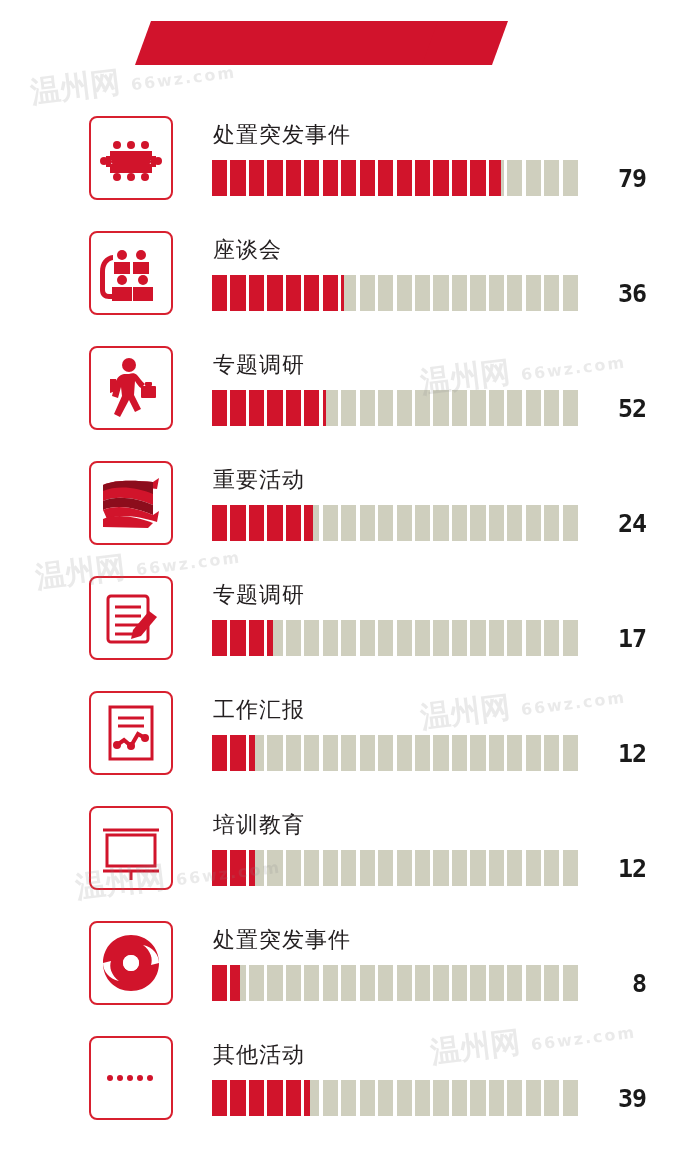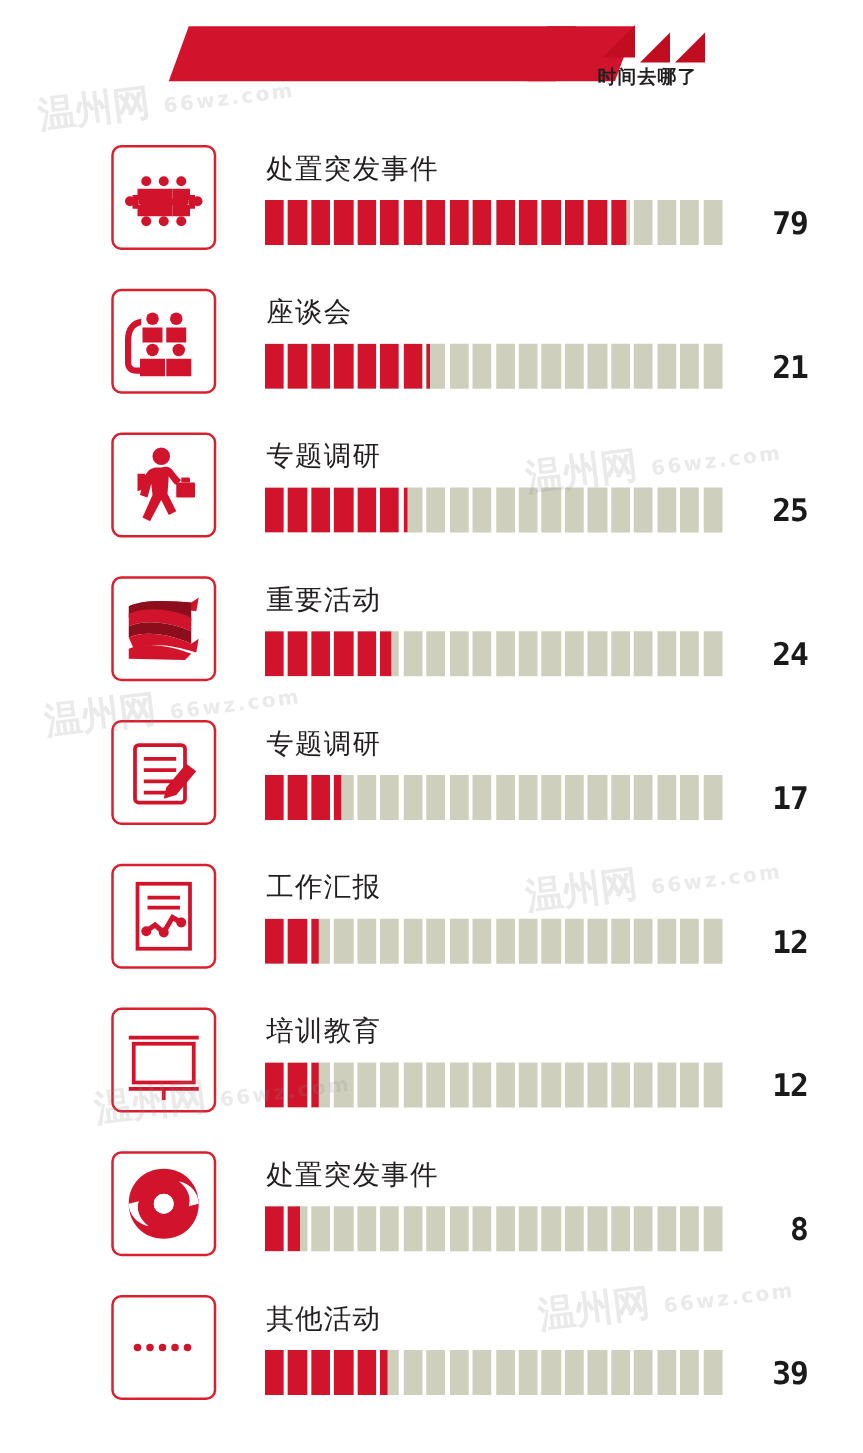--- a/index.html
+++ b/index.html
@@ -176,26 +176,20 @@
     font-weight: bold;
   }
   .wm small { font-size: 16px; letter-spacing: 2px; }
 </style>
 </head>
 <body>
 
 <div class="header">
   <div class="banner"></div>
   <div class="banner-tail"></div>
-  <div class="logo">
-    <span class="logo-tri t1"></span>
-    <span class="logo-tri t2"></span>
-    <span class="logo-tri t3"></span>
-    <div class="logo-text">时间去哪了</div>
-  </div>
 </div>
 
 <div class="rows" id="rows-container">
     <div class="row">
       <div class="icon-box">
     <svg viewBox="0 0 80 80">
       <g fill="#d1142b">
         <circle cx="26" cy="27" r="4"></circle>
             <path d="M19 33h14v9H19z"></path>
         <circle cx="40" cy="27" r="4"></circle>
@@ -321,21 +315,21 @@
         <div class="seg" style="width: 15.165px;"></div>
         <div class="seg" style="width: 15.165px;"></div>
         <div class="seg" style="width: 15.165px;"></div>
         <div class="seg" style="width: 15.165px;"></div>
         <div class="seg" style="width: 15.165px;"></div>
         <div class="seg" style="width: 15.165px;"></div>
         <div class="seg" style="width: 15.165px;"></div>
         <div class="seg" style="width: 15.165px;"></div>
         <div class="seg" style="width: 15.165px; margin-right: 0px;"></div>
       </div>
-      <div class="value" style="text-align: right;">21</div>
+      <div class="value" style="text-align: right;">36</div>
     </div>
     <div class="row">
       <div class="icon-box">
     <svg viewBox="0 0 80 80">
       <g fill="#d1142b">
         <circle cx="38" cy="17" r="7"></circle>
         <path d="M33 26c-5 1-8 5-9 10l-3 12 6 2 3-11 1 9-8 18 6 3 9-17 6 12 6-3-7-14 1-14c2 3 4 6 6 7l4-4c-3-2-6-7-8-9-2-2-5-2-8-1z"></path>
         <path d="M19 31h6v12l-6 2z"></path>
         <rect x="50" y="38" width="15" height="12" rx="1"></rect>
         <rect x="54" y="34" width="7" height="4" rx="1"></rect>
@@ -372,21 +366,21 @@
         <div class="seg" style="width: 15.165px;"></div>
         <div class="seg" style="width: 15.165px;"></div>
         <div class="seg" style="width: 15.165px;"></div>
         <div class="seg" style="width: 15.165px;"></div>
         <div class="seg" style="width: 15.165px;"></div>
         <div class="seg" style="width: 15.165px;"></div>
         <div class="seg" style="width: 15.165px;"></div>
         <div class="seg" style="width: 15.165px;"></div>
         <div class="seg" style="width: 15.165px; margin-right: 0px;"></div>
       </div>
-      <div class="value" style="text-align: right;">25</div>
+      <div class="value" style="text-align: right;">52</div>
     </div>
     <div class="row">
       <div class="icon-box">
     <svg viewBox="0 0 80 80">
       <g>
         <path d="M12 22c14-6 34-4 50-3l6-4-2 11c-16-2-36-4-50 2z" fill="#d1142b"></path>
         <path d="M62 19c-16-1-36-3-50 3l0 9c14-6 34-4 50 3z" fill="#8c0d1c"></path>
         <path d="M62 31c-16-7-36-9-50-3v10c14-6 34-3 50 4z" fill="#d1142b"></path>
         <path d="M62 42c-16-7-36-10-50-4v9c14-6 34-2 50 5z" fill="#8c0d1c"></path>
         <path d="M12 47c14-6 34-2 50 5l6-4-2 11c-16-5-36-9-50-3z" fill="#d1142b"></path>

